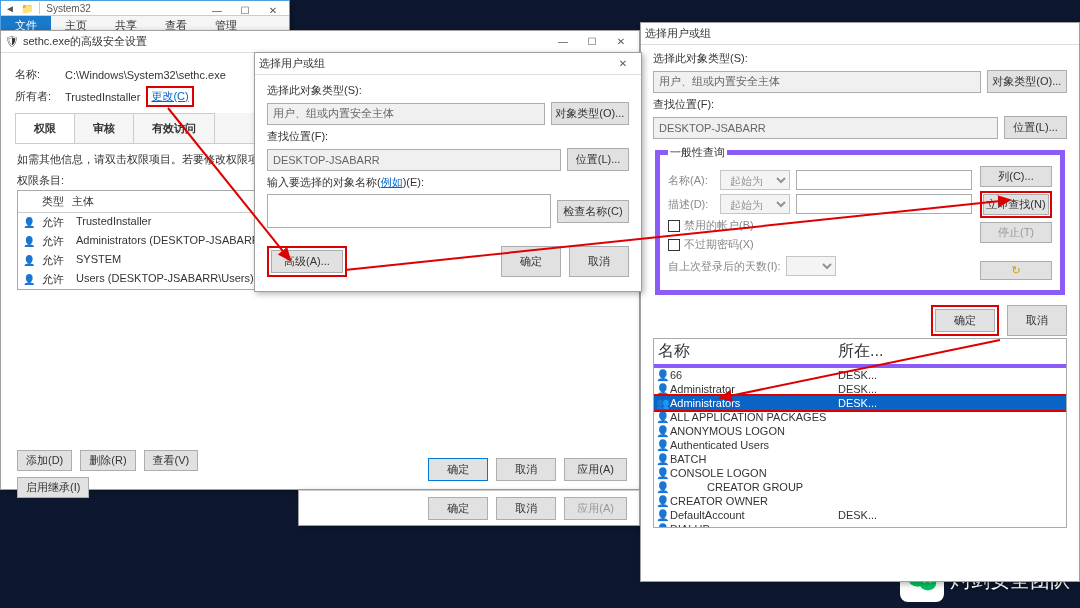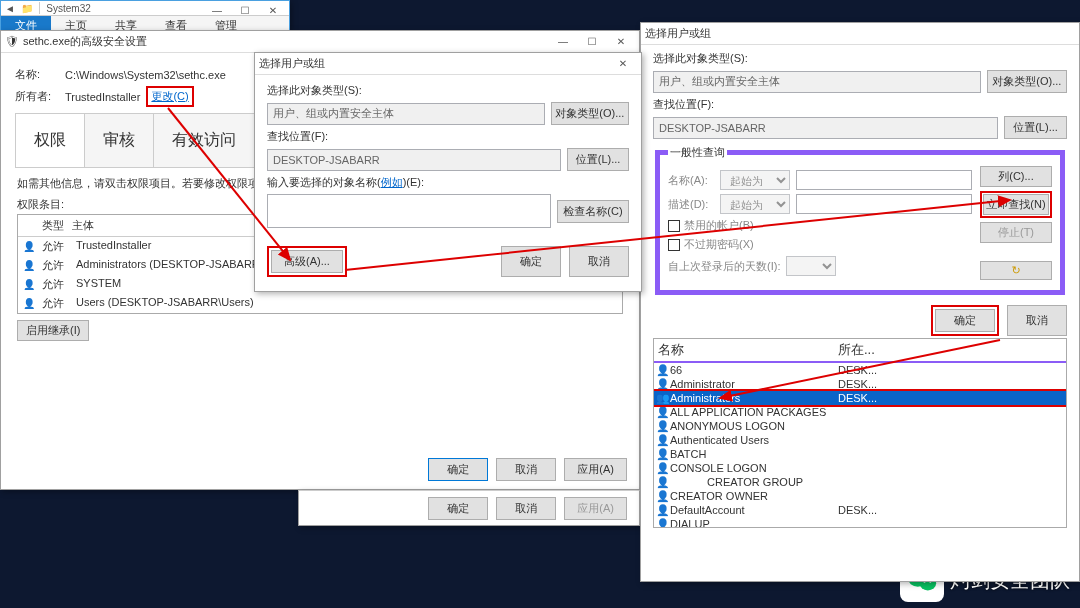--- a/index.html
+++ b/index.html
@@ -7,21 +7,21 @@
 .window { position: absolute; background: #fff; border: 1px solid #a0a0a0; box-shadow: 2px 2px 6px rgba(0,0,0,0.3); }
 .titlebar { height: 22px; background: #fff; border-bottom: 1px solid #ddd; display: flex; align-items: center; padding: 0 4px; }
 .titlebar-btns { margin-left: auto; display: flex; gap: 1px; }
 .titlebar-btn { width: 28px; height: 18px; display: flex; align-items: center; justify-content: center; font-size: 10px; color: #555; }
 .btn { background: #e1e1e1; border: 1px solid #adadad; padding: 3px 12px; font-size: 11px; color: #333; min-width: 60px; text-align: center; display: inline-flex; align-items: center; justify-content: center; }
 .btn-small { min-width: 50px; padding: 2px 8px; }
 .input { border: 1px solid #abadb3; background: #fff; padding: 3px 5px; font-size: 11px; width: 100%; height: 22px; }
 .input[disabled] { background: #f0f0f0; color: #666; }
 .label { font-size: 11px; color: #333; }
 .tab-row { display: flex; border-bottom: 1px solid #ccc; background: #f5f5f5; }
-.tab { padding: 16px 18px; border: 1px solid #ccc; background: #fff; border-bottom: none; margin-right: -1px; font-size: 16px; }
+.tab { padding: 7px 18px; border: 1px solid #ccc; background: #fff; border-bottom: none; margin-right: -1px; font-size: 11px; font-weight: bold; }
 .tab.inactive { background: #f5f5f5; }
 .red-box { border: 2px solid #d00; }
 .row { display: flex; align-items: center; margin: 4px 0; }
 .chk { width: 12px; height: 12px; border: 1px solid #333; display: inline-block; margin-right: 4px; vertical-align: middle; }
 .explorer-tabs { display: flex; background: #f5f5f5; border-top: 1px solid #ccc; }
 .explorer-tab { padding: 2px 14px; font-size: 11px; }
 .file-tab { background: #1979ca; color: #fff; }
 
 
 .advsec { left: 0; top: 30px; width: 640px; height: 460px; }
@@ -120,20 +120,25 @@
               <span>SYSTEM</span>
             </div>
             <div class="perm-row">
               <span class="perm-icon">👤</span>
               <span style="width:34px;">允许</span>
               <span>Users (DESKTOP-JSABARR\Users)</span>
             </div>
             <div class="perm-row"></div>
           </div>
       </div>
+      <div style="margin-top:160px; display:flex; gap:8px;">
+        <button class="btn btn-small">添加(D)</button>
+        <button class="btn btn-small">删除(R)</button>
+        <button class="btn btn-small">查看(V)</button>
+      </div>
       <div style="margin-top:6px;">
         <button class="btn btn-small">启用继承(I)</button>
       </div>
     </div>
   </div>
   <div style="position:absolute; bottom:8px; right:12px; display:flex; gap:8px;">
     <button class="btn" style="border:1px solid #0078d7;">确定</button>
     <button class="btn">取消</button>
     <button class="btn" disabled="">应用(A)</button>
   </div>
@@ -234,21 +239,21 @@
         </div>
       </div>
     </fieldset>
 
     <div style="display:flex; gap:8px; justify-content:flex-end; margin-top:10px;">
       <span class="red-box" style="padding:2px;"><button class="btn">确定</button></span>
       <button class="btn">取消</button>
     </div>
 
     <div style="border:1px solid #aaa; height:190px; overflow:hidden; margin-top:2px;">
-      <div style="display:flex; border-bottom:2px solid #8b5cf6; background:#fff; font-size:13px;">
+      <div style="display:flex; border-bottom:4px solid #8b5cf6; background:#fff; font-size:16px;">
         <span style="width:180px; padding:2px 4px;">名称</span>
         <span style="padding:2px 4px;">所在...</span>
       </div>
       <div id="result-rows" style="font-size:11px;">
           <div style="display: flex; padding: 0px 2px; line-height: 14px;">
             <span style="width:14px;">👤</span>
             <span style="width:168px;">66</span>
             <span>DESK...</span>
           </div>
           <div style="display: flex; padding: 0px 2px; line-height: 14px;">

